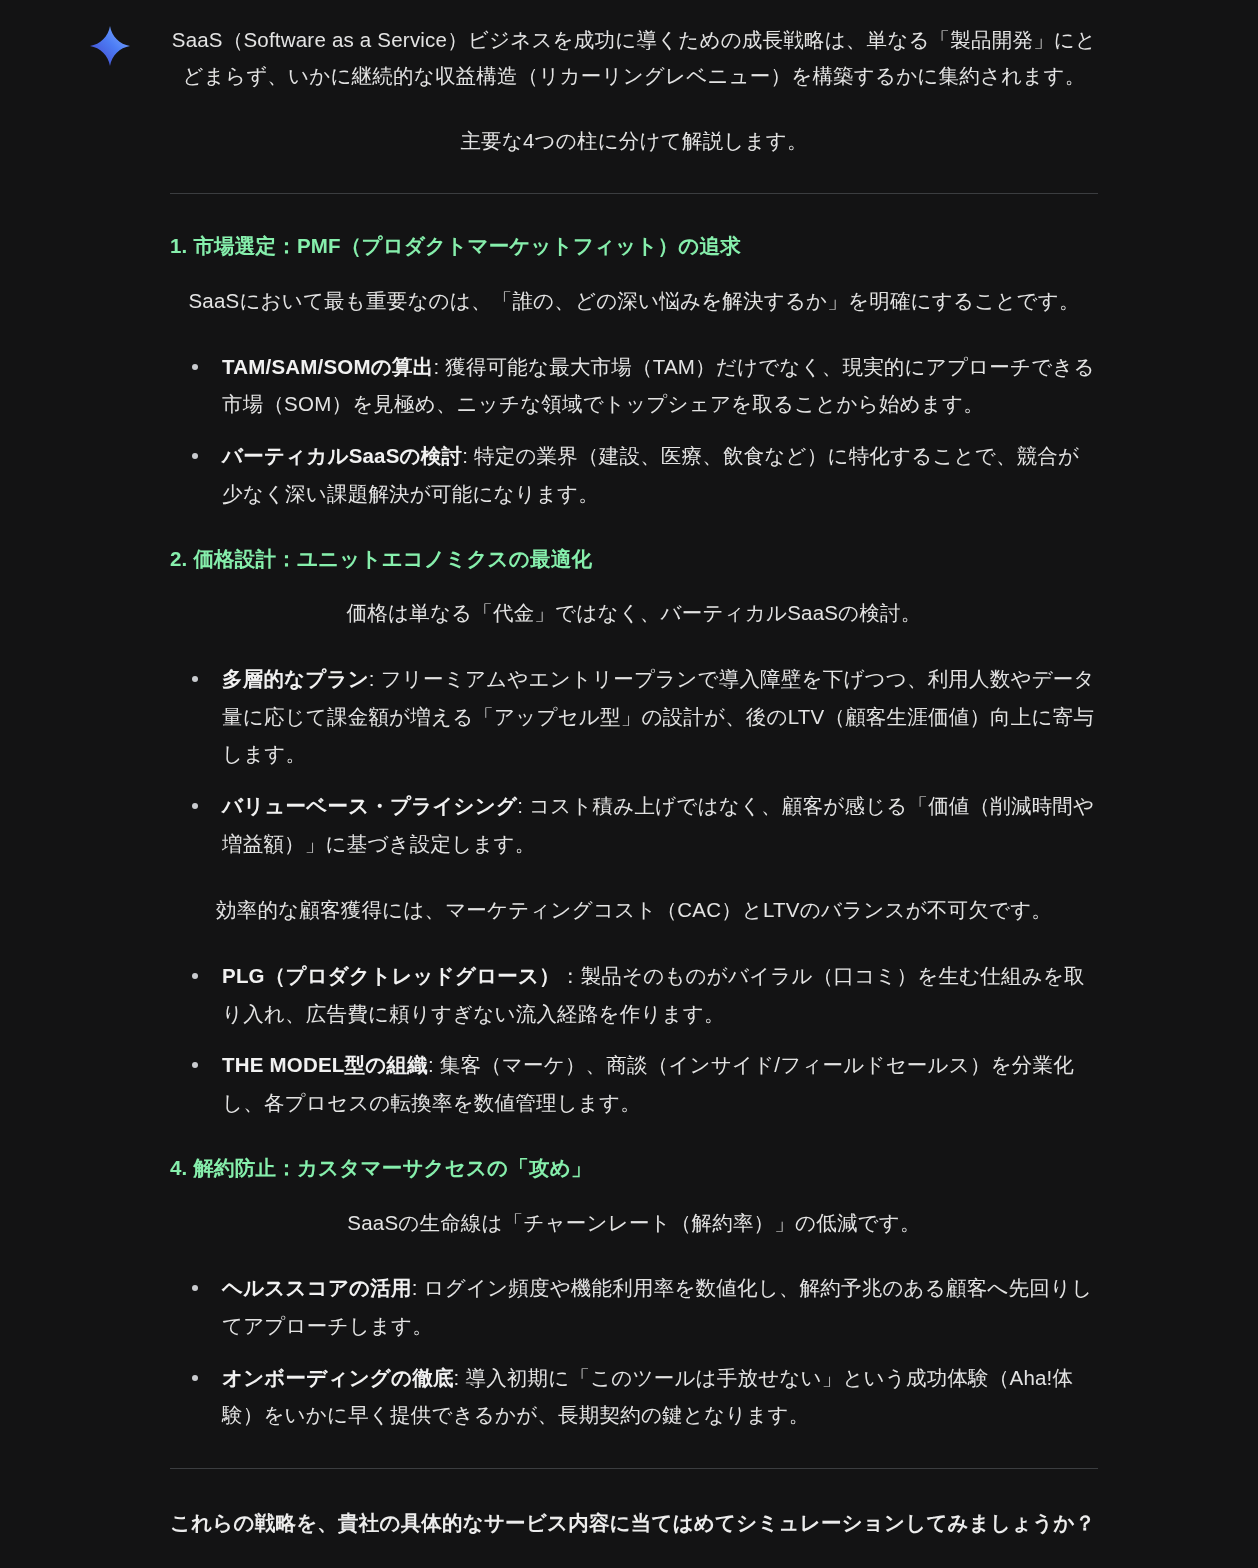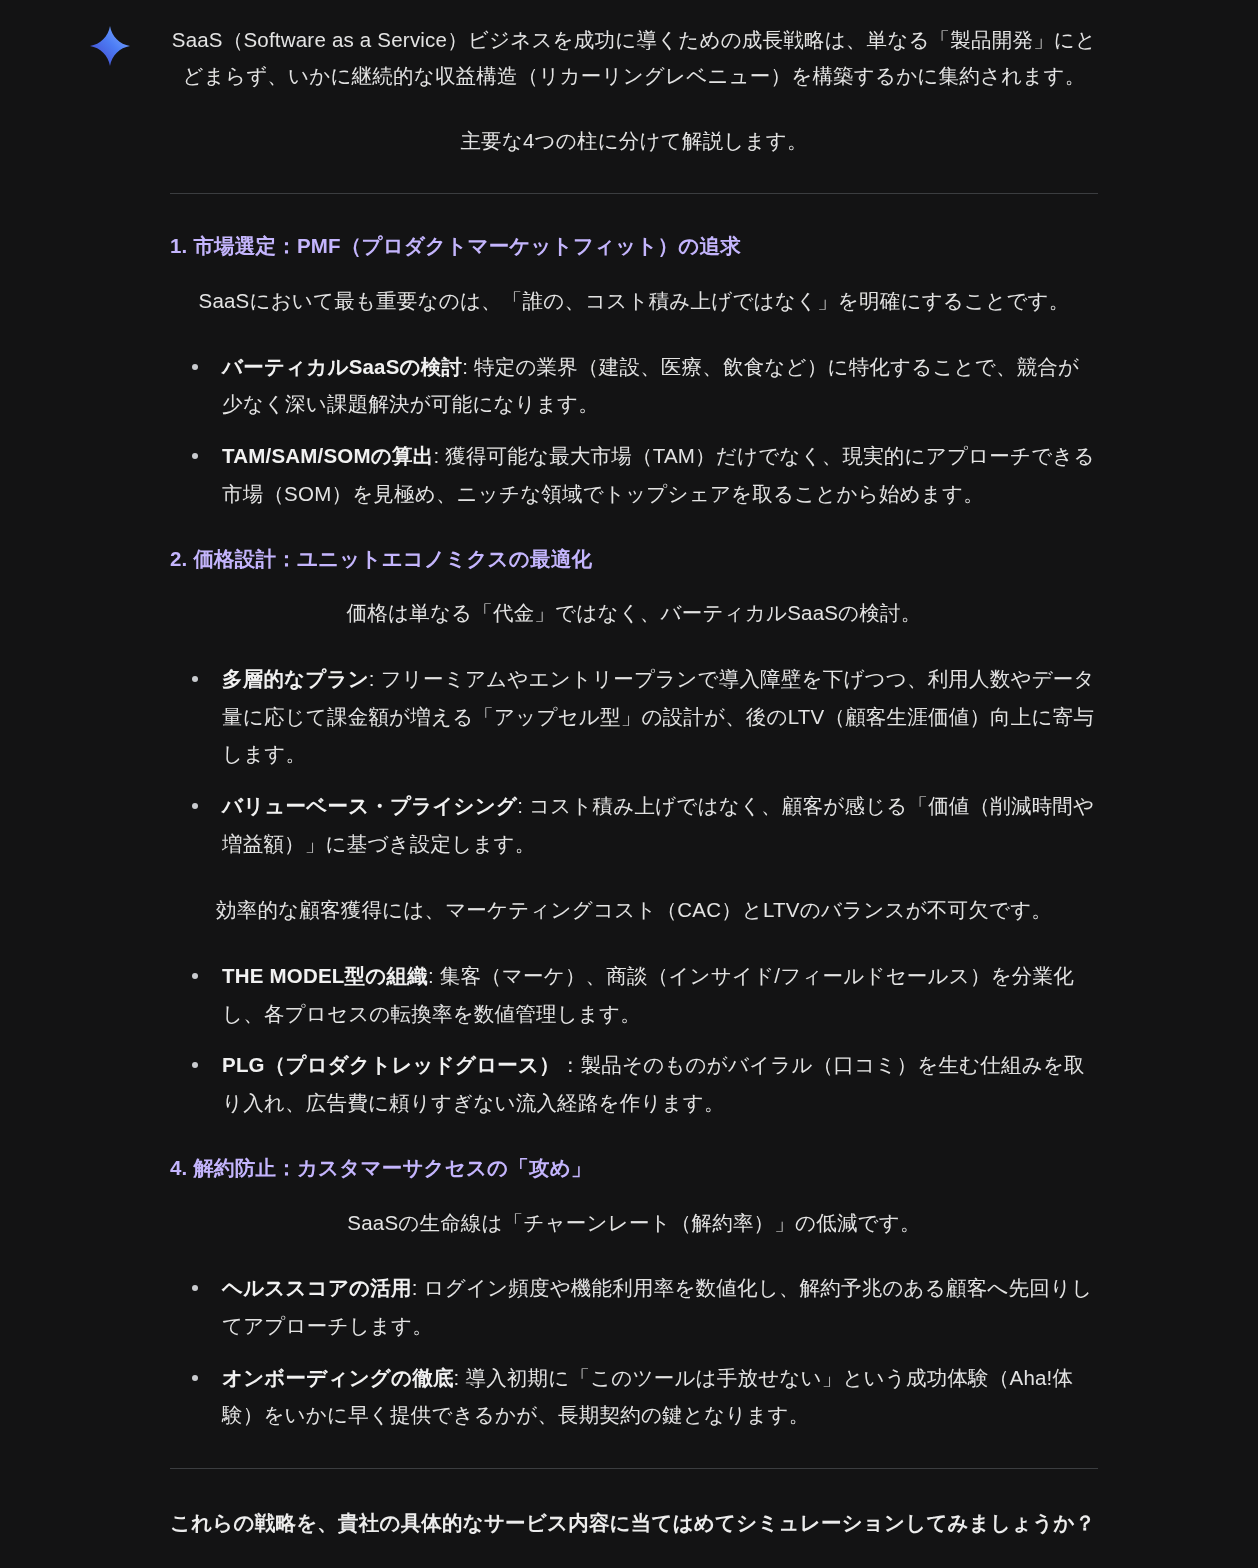--- a/index.html
+++ b/index.html
@@ -60,21 +60,21 @@
     border: 0;
     border-top: 1px solid #3b3d40;
     margin: 34px 0 36px 0;
     height: 0;
   }
 
   h3.section-heading {
     font-size: 20.5px;
     line-height: 1.6;
     font-weight: 700;
-    color: #c4b5fd;
+    color: #86efac;
     margin: 0 0 20px 0;
     letter-spacing: 0.01em;
   }
 
   ul.bullet-list {
     list-style: none;
     margin: 0 0 30px 0;
     padding: 0;
   }
   ul.bullet-list li.bullet-item {
@@ -143,27 +143,27 @@
 
   <div class="message-body">
 
     <p class="para">SaaS（Software as a Service）ビジネスを成功に導くための成長戦略は、単なる「製品開発」にとどまらず、いかに継続的な収益構造（リカーリングレベニュー）を構築するかに集約されます。</p>
     <p class="para tight">主要な4つの柱に分けて解説します。</p>
 
     <hr class="divider">
 
     <div class="section-block">
       <h3 class="section-heading">1. 市場選定：PMF（プロダクトマーケットフィット）の追求</h3>
-      <p class="para">SaaSにおいて最も重要なのは、「誰の、コスト積み上げではなく」を明確にすることです。</p>
-      <ul class="bullet-list">
+      <p class="para">SaaSにおいて最も重要なのは、「誰の、どの深い悩みを解決するか」を明確にすることです。</p>
+      <ul class="bullet-list">
+        <li class="bullet-item">
+          <span class="bullet-lead">TAM/SAM/SOMの算出</span><span class="bullet-sep">: </span><span class="bullet-rest">獲得可能な最大市場（TAM）だけでなく、現実的にアプローチできる市場（SOM）を見極め、ニッチな領域でトップシェアを取ることから始めます。</span>
+        </li>
         <li class="bullet-item">
           <span class="bullet-lead">バーティカルSaaSの検討</span><span class="bullet-sep">: </span><span class="bullet-rest">特定の業界（建設、医療、飲食など）に特化することで、競合が少なく深い課題解決が可能になります。</span>
-        </li>
-        <li class="bullet-item">
-          <span class="bullet-lead">TAM/SAM/SOMの算出</span><span class="bullet-sep">: </span><span class="bullet-rest">獲得可能な最大市場（TAM）だけでなく、現実的にアプローチできる市場（SOM）を見極め、ニッチな領域でトップシェアを取ることから始めます。</span>
         </li>
       </ul>
     </div>
 
     <div class="section-block">
       <h3 class="section-heading">2. 価格設計：ユニットエコノミクスの最適化</h3>
       <p class="para">価格は単なる「代金」ではなく、バーティカルSaaSの検討。</p>
       <ul class="bullet-list">
         <li class="bullet-item">
           <span class="bullet-lead">多層的なプラン</span><span class="bullet-sep">: </span><span class="bullet-rest">フリーミアムやエントリープランで導入障壁を下げつつ、利用人数やデータ量に応じて課金額が増える「アップセル型」の設計が、後のLTV（顧客生涯価値）向上に寄与します。</span>
@@ -171,24 +171,24 @@
         <li class="bullet-item">
           <span class="bullet-lead">バリューベース・プライシング</span><span class="bullet-sep">: </span><span class="bullet-rest">コスト積み上げではなく、顧客が感じる「価値（削減時間や増益額）」に基づき設定します。</span>
         </li>
       </ul>
     </div>
 
     <div class="section-block">
       <p class="para">効率的な顧客獲得には、マーケティングコスト（CAC）とLTVのバランスが不可欠です。</p>
       <ul class="bullet-list">
         <li class="bullet-item">
+          <span class="bullet-lead">PLG（プロダクトレッドグロース）</span><span class="bullet-sep">：</span><span class="bullet-rest">製品そのものがバイラル（口コミ）を生む仕組みを取り入れ、広告費に頼りすぎない流入経路を作ります。</span>
+        </li>
+        <li class="bullet-item">
           <span class="bullet-lead">THE MODEL型の組織</span><span class="bullet-sep">: </span><span class="bullet-rest">集客（マーケ）、商談（インサイド/フィールドセールス）を分業化し、各プロセスの転換率を数値管理します。</span>
-        </li>
-        <li class="bullet-item">
-          <span class="bullet-lead">PLG（プロダクトレッドグロース）</span><span class="bullet-sep">：</span><span class="bullet-rest">製品そのものがバイラル（口コミ）を生む仕組みを取り入れ、広告費に頼りすぎない流入経路を作ります。</span>
         </li>
       </ul>
     </div>
 
     <div class="section-block">
       <h3 class="section-heading">4. 解約防止：カスタマーサクセスの「攻め」</h3>
       <p class="para">SaaSの生命線は「チャーンレート（解約率）」の低減です。</p>
       <ul class="bullet-list">
         <li class="bullet-item">
           <span class="bullet-lead">ヘルススコアの活用</span><span class="bullet-sep">: </span><span class="bullet-rest">ログイン頻度や機能利用率を数値化し、解約予兆のある顧客へ先回りしてアプローチします。</span>

